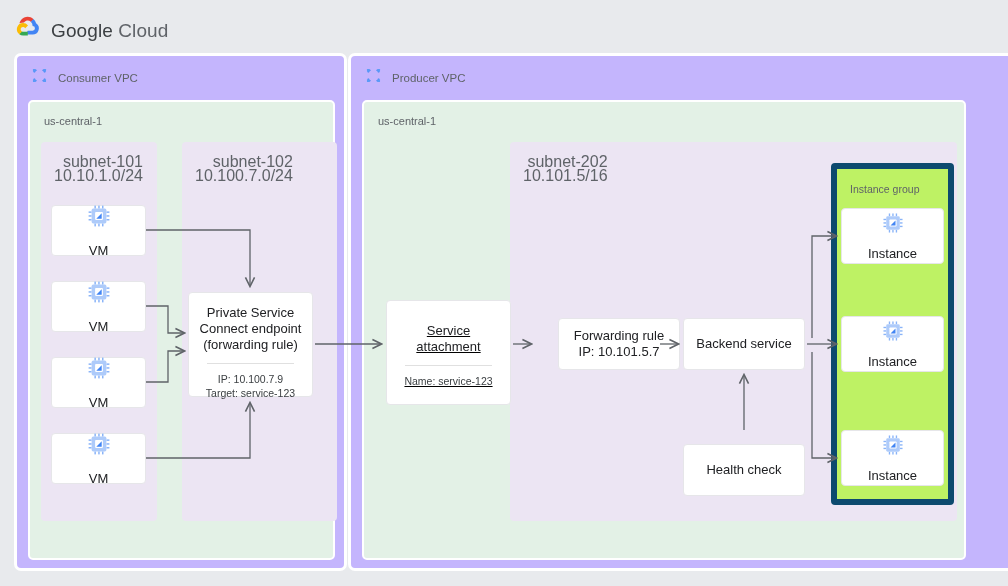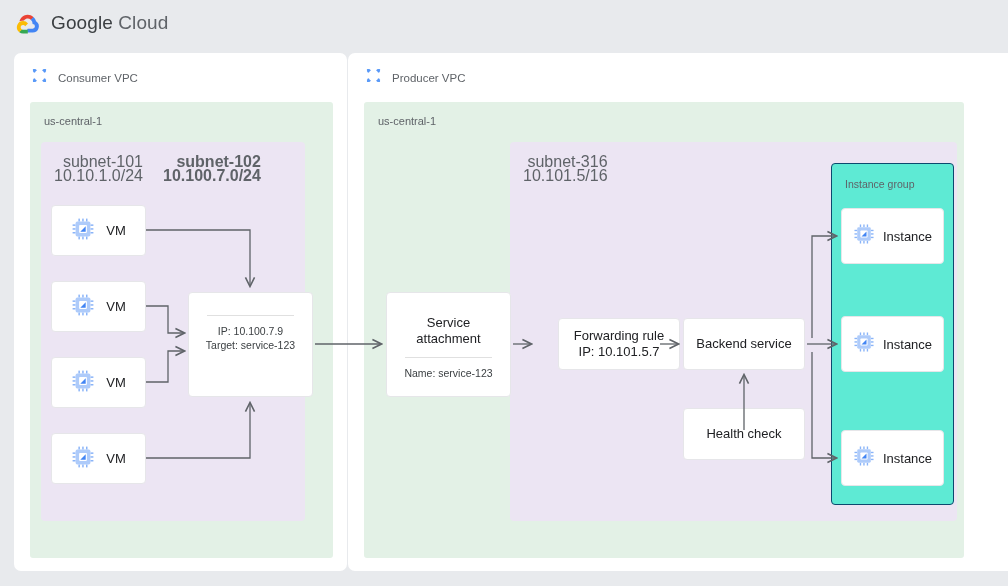--- a/index.html
+++ b/index.html
@@ -5,28 +5,28 @@
   * { box-sizing: border-box; margin: 0; padding: 0; }
   body {
     width: 1008px; height: 586px;
     background: #e8eaed;
     font-family: "Liberation Sans", sans-serif;
     position: relative;
     overflow: hidden;
   }
 
   
-  #logo-bar { position: absolute; left: 14px; top: 12px; height: 30px; display: flex; align-items: flex-start; gap: 9px; }
+  #logo-bar { position: absolute; left: 14px; top: 12px; height: 30px; display: flex; align-items: flex-end; gap: 9px; }
   #logo-text { font-size: 19px; letter-spacing: .1px; color: #5f6368; white-space: nowrap; }
   #logo-text .g { color: #3c4043; font-weight: 400; }
 
   
   .vpc {
     position: absolute;
-    background: #ffffff;
+    background: #c4b5fd;
     border: 3px solid #ffffff;
     border-radius: 7px;
   }
   .vpc-head { position: absolute; left: 14px; top: 11px; display: flex; align-items: center; gap: 10px; }
   .vpc-title { font-size: 11.5px; color: #5f6368; white-space: nowrap; }
 
   .region {
     position: absolute;
     background: #e3f1e6;
     border: 2px solid #ffffff;
@@ -42,33 +42,34 @@
   }
   .subnet-label { position: absolute; left: 13px; top: 13px; font-size: 16px; color: #5f6368; line-height: 13.5px; white-space: pre; }
 
   .node {
     position: absolute;
     background: #ffffff;
     border: 1px solid #e6e6e9;
     border-radius: 4px;
     display: flex; align-items: center; justify-content: center;
     text-align: center;
+    flex-direction: column;
   }
   .node-label { font-size: 13px; color: #202124; line-height: 16px; }
 
   .vmbox { display: flex; align-items: center; justify-content: center; gap: 11px; }
   .vmbox .vm-text { font-size: 13px; color: #202124; }
 
   
   .detail-card { position: absolute; background:#fff; border:1px solid #e6e6e9; border-radius:4px; padding-top: 12px; }
   .detail-title { font-size: 13px; color:#202124; line-height:16px; text-align:center; padding: 0 8px; }
   .detail-rule { height:1px; background:#e0e0e0; margin: 10px 18px 9px; }
   .detail-sub { font-size: 10.5px; color:#3c4043; line-height:13.5px; text-align:center; white-space: pre-line; }
 
-  .ig-box { position: absolute; background: #5eead4; border: 1px solid #0c4a6e; border-radius: 4px; }
+  .ig-box { position: absolute; background: #bef264; border: 6px solid #0c4a6e; border-radius: 4px; }
   .ig-label { position: absolute; left: 13px; top: 14px; font-size: 10.5px; color: #5f6368; }
 
   svg.wires { position: absolute; left:0; top:0; width:1008px; height:586px; pointer-events:none; }
 </style>
 </head>
 <body>
 
 <div id="logo-bar">
   <span>
     <svg width="28" height="24" viewBox="0 0 28 24">
@@ -100,21 +101,21 @@
   </div>
 
   <div class="region" style="left:11px; top:44px; width:307px; height:460px;">
     <span class="region-label">us-central-1</span>
 
     <div class="subnet" style="left:11px; top:40px; width:116px; height:379px;">
       <span class="subnet-label"><span>subnet-101</span>
 <span>10.10.1.0/24</span></span>
     </div>
 
-    <div class="subnet" style="left:120px; top:40px; width:155px; height:379px;font-weight:bold;">
+    <div class="subnet" style="left:152px; top:40px; width:155px; height:379px;">
       <span class="subnet-label"><span>subnet-102</span>
 <span>10.100.7.0/24</span></span>
     </div>
   </div>
 </div>
 
 <div class="node vmbox" style="left:51px; top:205px; width:95px; height:51px;">
   <span>
     <svg width="24" height="24" viewBox="0 0 24 24">
       <g fill="#8ab4f8">
@@ -208,20 +209,23 @@
       </g>
       <rect x="4.6" y="4.6" width="14.8" height="14.8" rx="1.6" fill="#aecbfa"></rect>
       <rect x="8.1" y="8.1" width="7.8" height="7.8" rx=".8" fill="#ffffff"></rect>
       <path d="M9.3 14.7h5.4V9.3z" fill="#4285f4"></path>
     </svg>
   </span>
   <span class="vm-text">VM</span>
 </div>
 
 <div class="detail-card" style="left:188px; top:292px; width:125px; height:105px;">
+  <div class="detail-title" style="white-space:pre-line;">Private Service
+Connect endpoint
+(forwarding rule)</div>
   <div class="detail-rule"></div>
   <div class="detail-sub">IP: 10.100.7.9</div>
   <div class="detail-sub">Target: service-123</div>
 </div>
 
 <div class="vpc" style="left:348px; top:53px; width:740px; height:518px;">
   <div class="vpc-head">
     <span>
       <svg width="17" height="17" viewBox="0 0 20 20">
         <g fill="none" stroke="#4285f4" stroke-width="1.7">
@@ -235,42 +239,42 @@
         </g>
       </svg>
     </span>
     <span class="vpc-title">Producer VPC</span>
   </div>
 
   <div class="region" style="left:11px; top:44px; width:604px; height:460px;">
     <span class="region-label">us-central-1</span>
 
     <div class="subnet" style="left:146px; top:40px; width:447px; height:379px;">
-      <span class="subnet-label"><span>subnet-316</span>
+      <span class="subnet-label"><span>subnet-202</span>
 <span>10.101.5/16</span></span>
     </div>
   </div>
 </div>
 
-<div class="detail-card" style="left:386px; top:292px; width:125px; height:105px; padding-top:22px;">
+<div class="detail-card" style="left:386px; top:300px; width:125px; height:105px; padding-top:22px;text-decoration:underline;">
   <div class="detail-title">Service attachment</div>
   <div class="detail-rule"></div>
   <div class="detail-sub">Name: service-123</div>
 </div>
 
 <div class="node" style="left:558px; top:318px; width:122px; height:52px;">
   <span class="node-label" style="white-space:pre-line;">Forwarding rule
 IP: 10.101.5.7</span>
 </div>
 
 <div class="node" style="left:683px; top:318px; width:122px; height:52px;">
   <span class="node-label">Backend service</span>
 </div>
 
-<div class="node" style="left:683px; top:408px; width:122px; height:52px;">
+<div class="node" style="left:683px; top:444px; width:122px; height:52px;">
   <span class="node-label">Health check</span>
 </div>
 
 <div class="ig-box" style="left:831px; top:163px; width:123px; height:342px;">
   <span class="ig-label">Instance group</span>
 </div>
 
 <div class="node vmbox" style="left:841px; top:208px; width:103px; height:56px; gap:8px;">
   <span>
     <svg width="22" height="22" viewBox="0 0 24 24">

